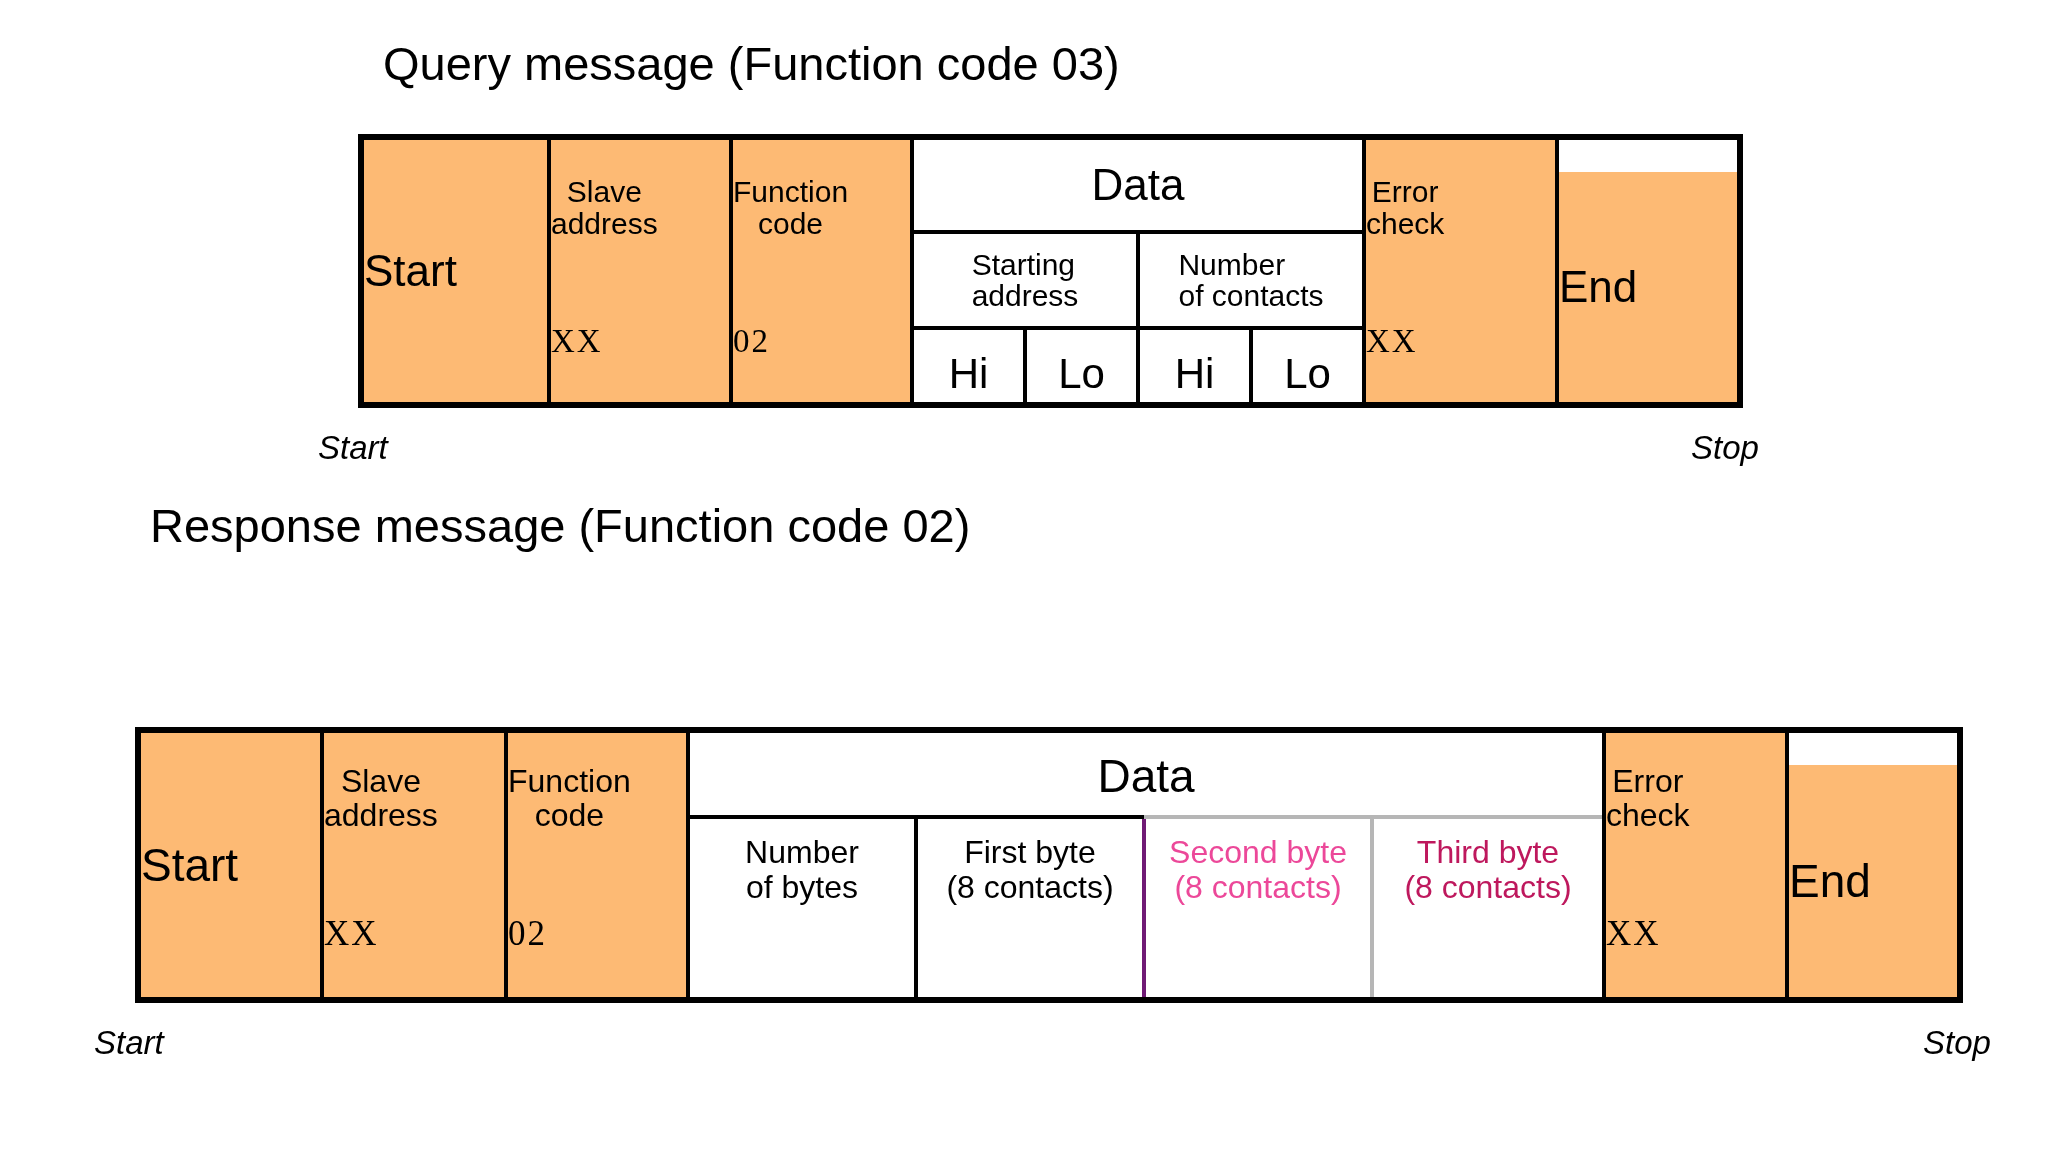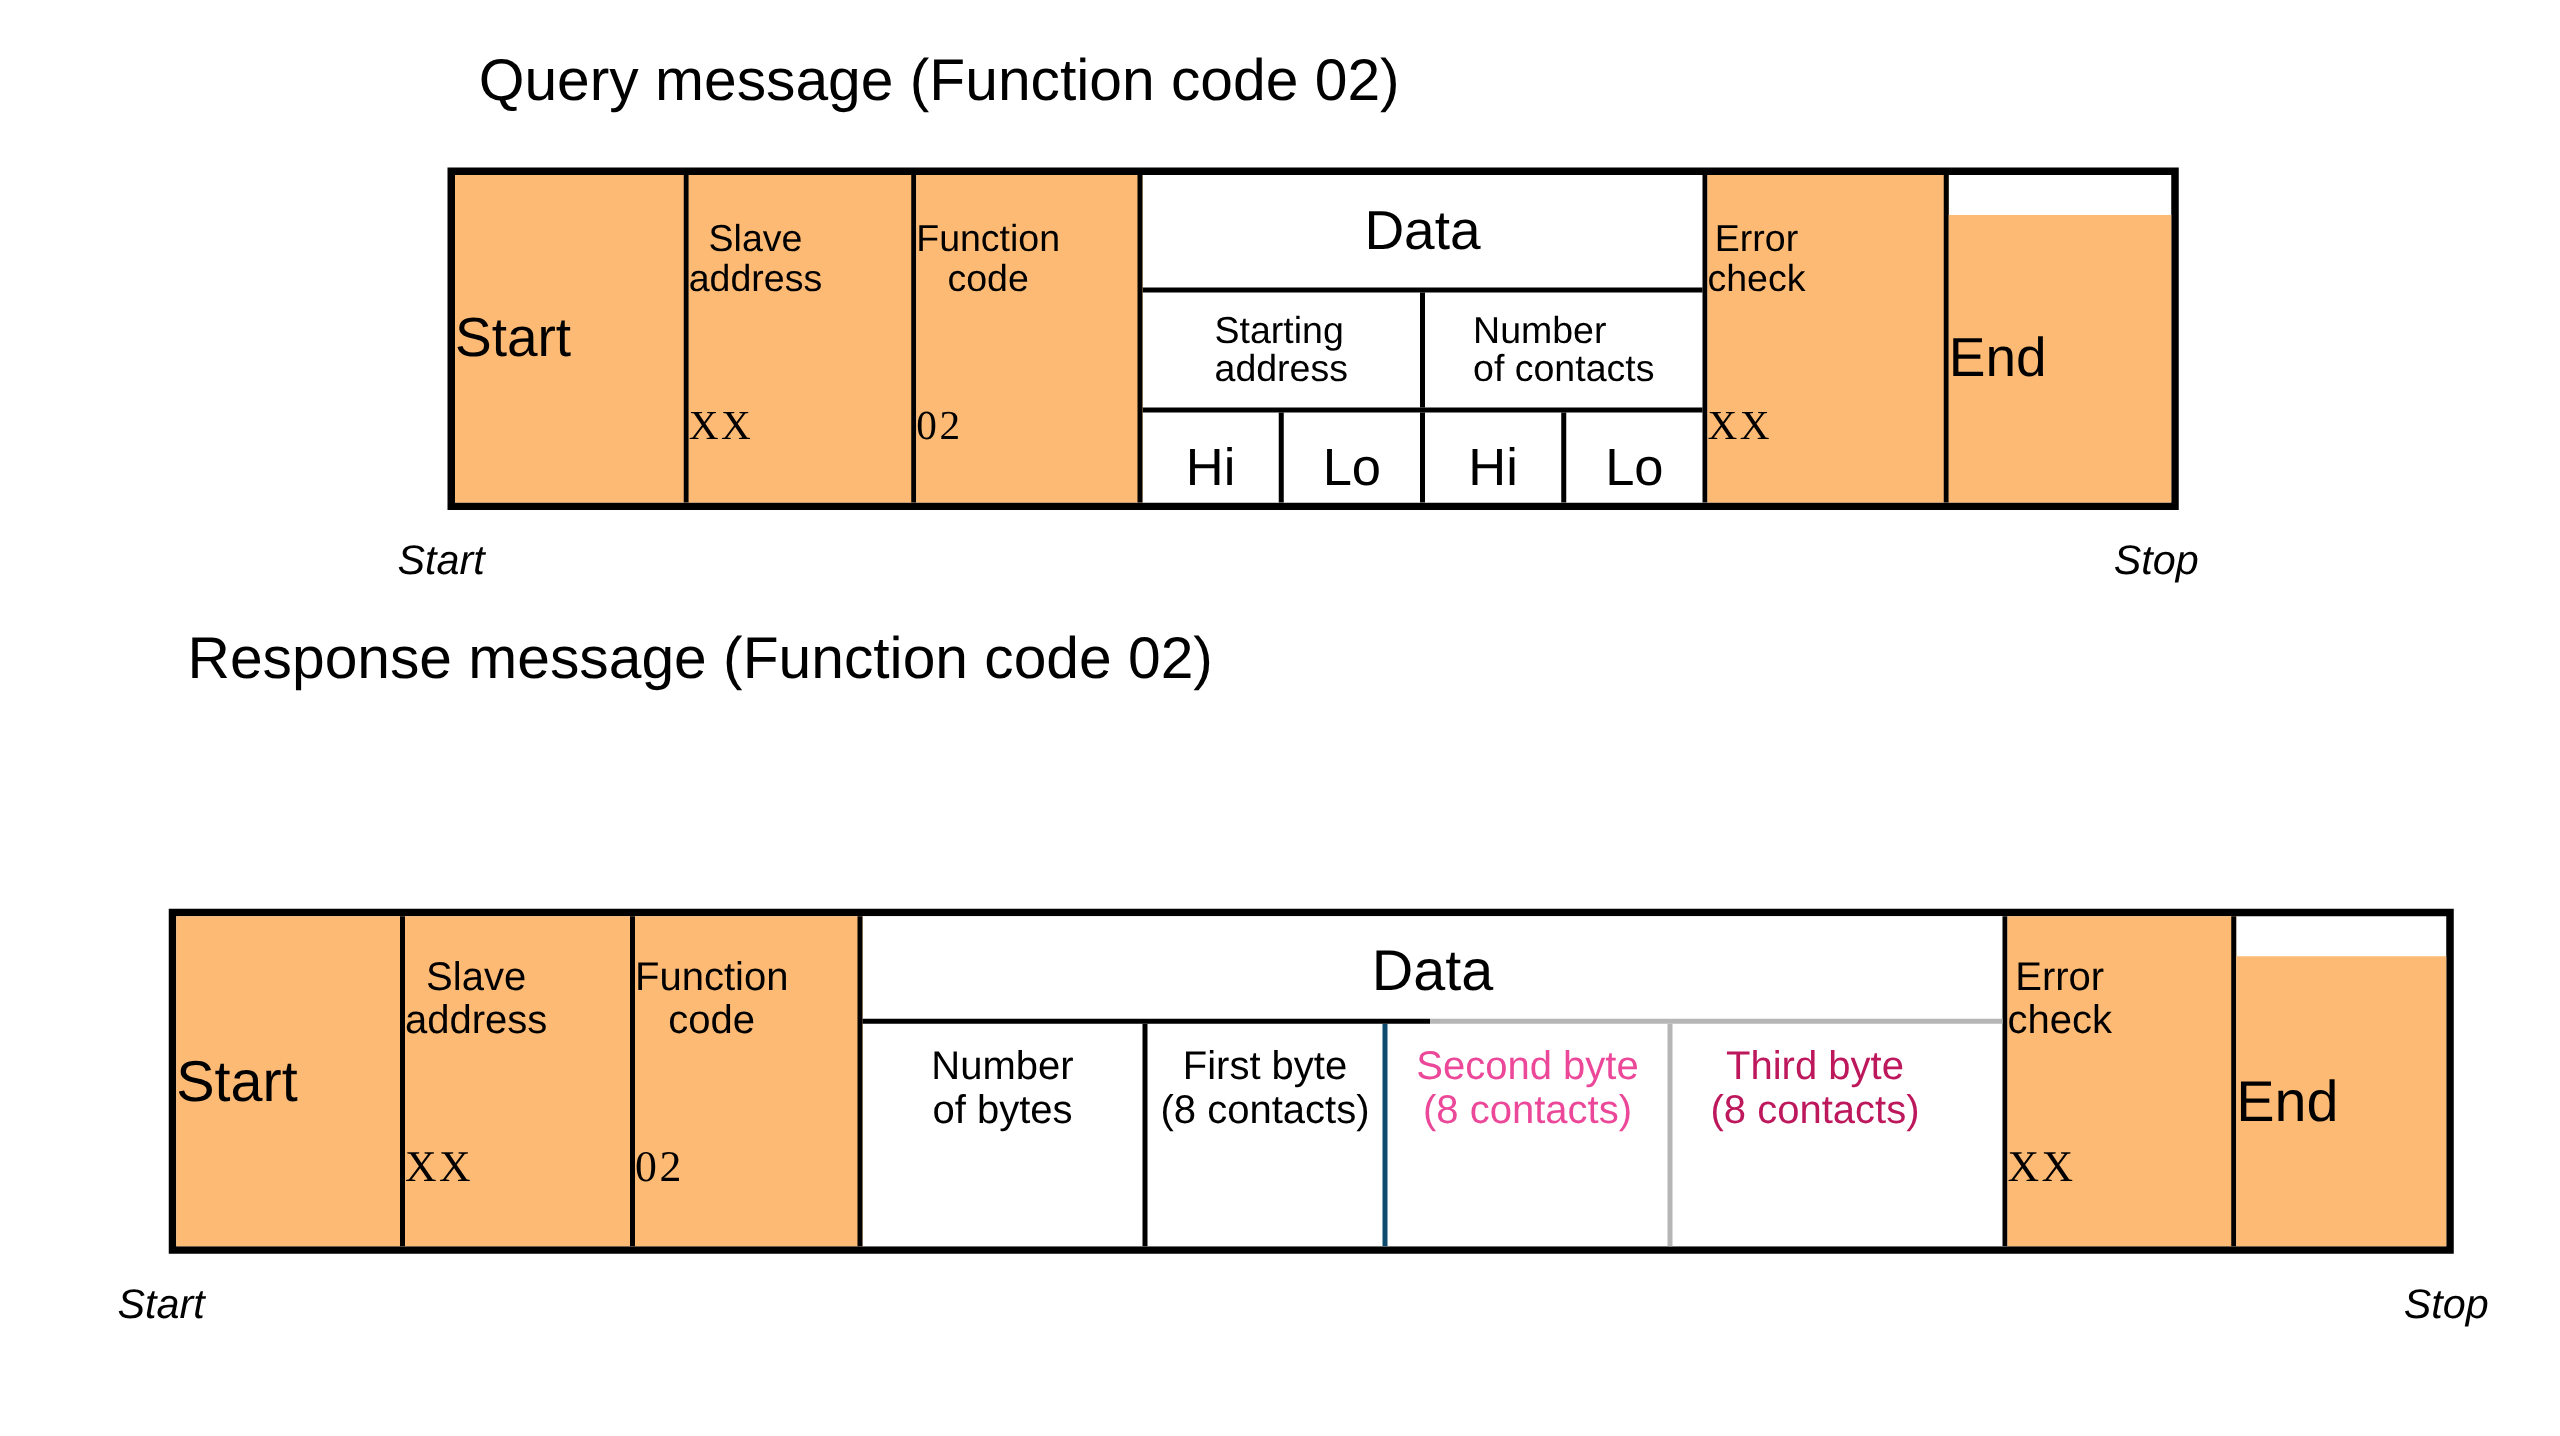--- a/index.html
+++ b/index.html
@@ -210,21 +210,21 @@
     display: flex;
     align-items: flex-start;
     justify-content: center;
     text-align: center;
     white-space: pre-line;
     font-size: 32px;
     line-height: 1.08;
     padding-top: 16px;
   }
   #r-data .byte-dark { border-right: 4px solid #000; width: 228px; }
-  #r-data .byte-first { border-right: 4px solid #0c4a6e; width: 192px; }
+  #r-data .byte-first { border-right: 4px solid #701a75; width: 228px; }
   #r-data .byte-gray {
     border-right: 4px solid #b6b6b6;
     width: 228px;
     color: #ec4899;
   }
   #r-data .byte-gray-last {
     border-right: none;
     width: 228px;
     color: #be185d;
   }
@@ -240,21 +240,21 @@
     line-height: 1;
   }
   #query-start-label    { left: 318px;  top: 431px; }
   #query-stop-label     { left: 1691px; top: 431px; }
   #response-start-label { left: 94px;   top: 1026px; }
   #response-stop-label  { left: 1923px; top: 1026px; }
 </style>
 </head>
 <body>
 
-<div id="query-title" class="msg-title">Query message (Function code 02)</div>
+<div id="query-title" class="msg-title">Query message (Function code 03)</div>
 
 <div id="query-frame" class="frame">
 
   <div id="q-start" class="cell big">
     <div class="cell-label">Start</div>
   </div>
 
   <div id="q-slave" class="cell two-line">
     <div class="cell-label">Slave
 address</div>

